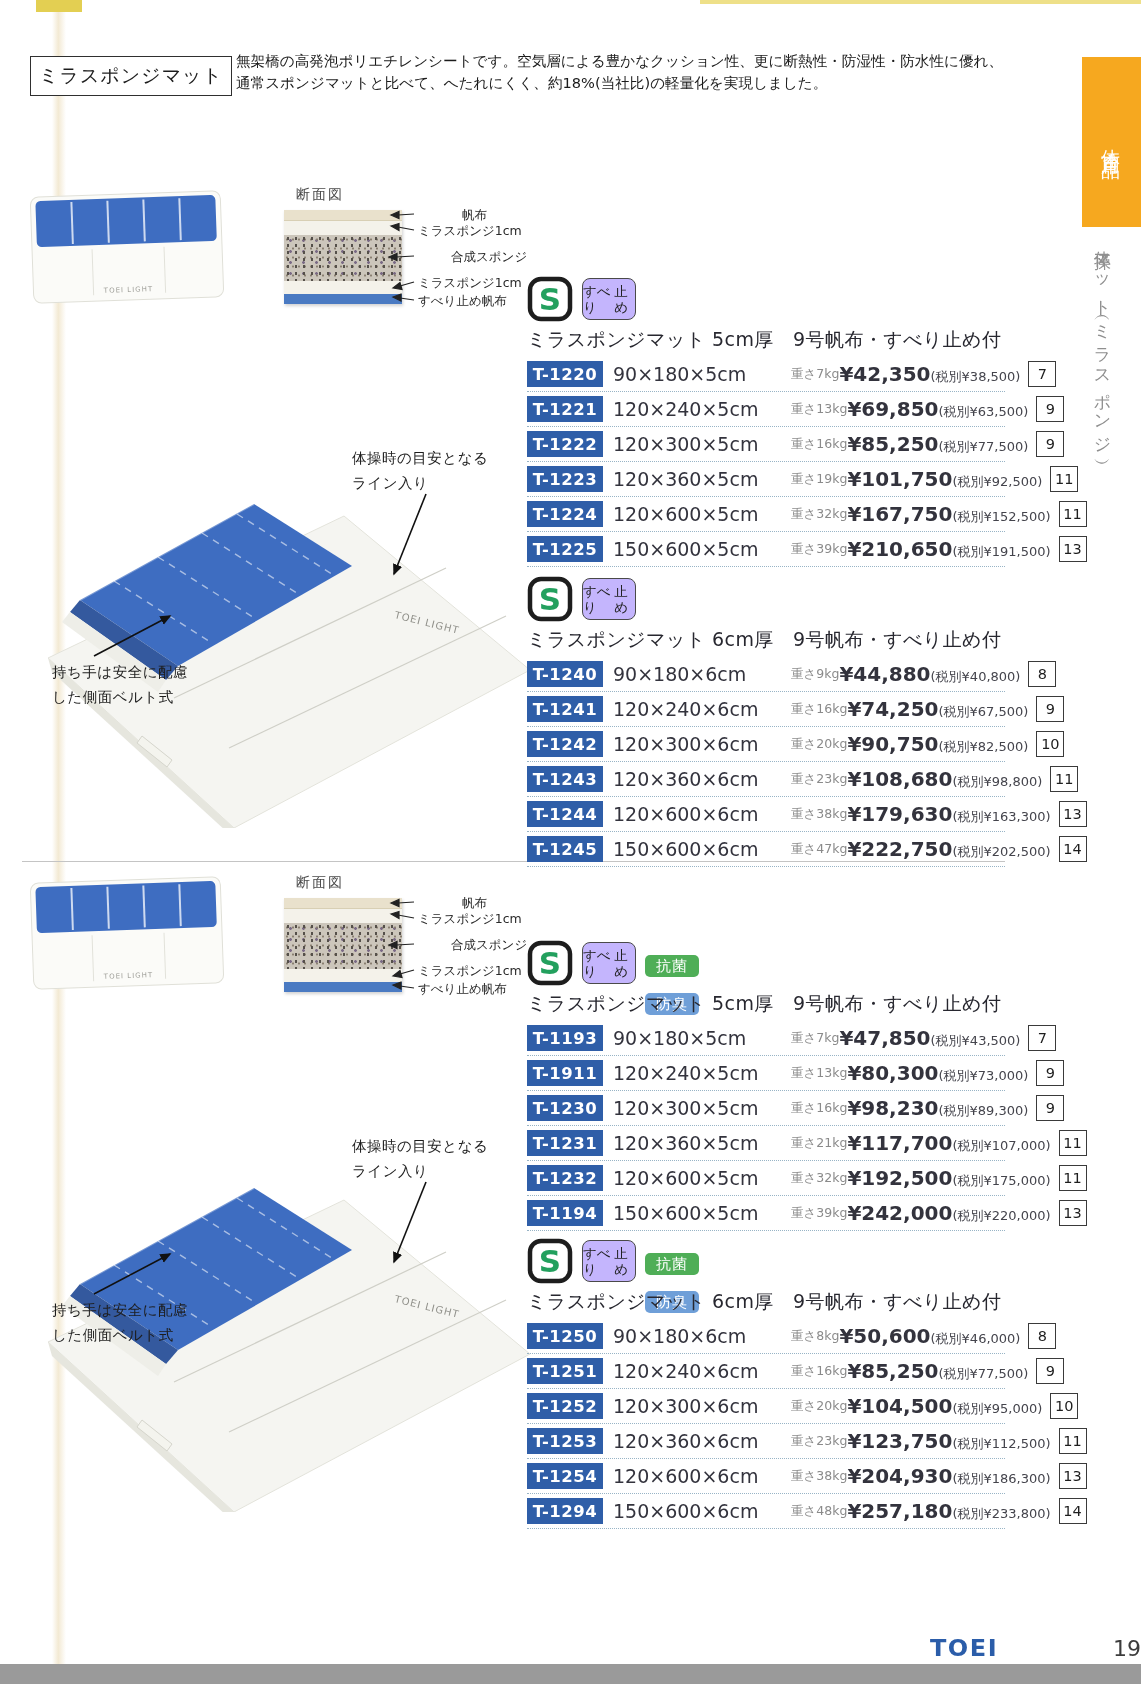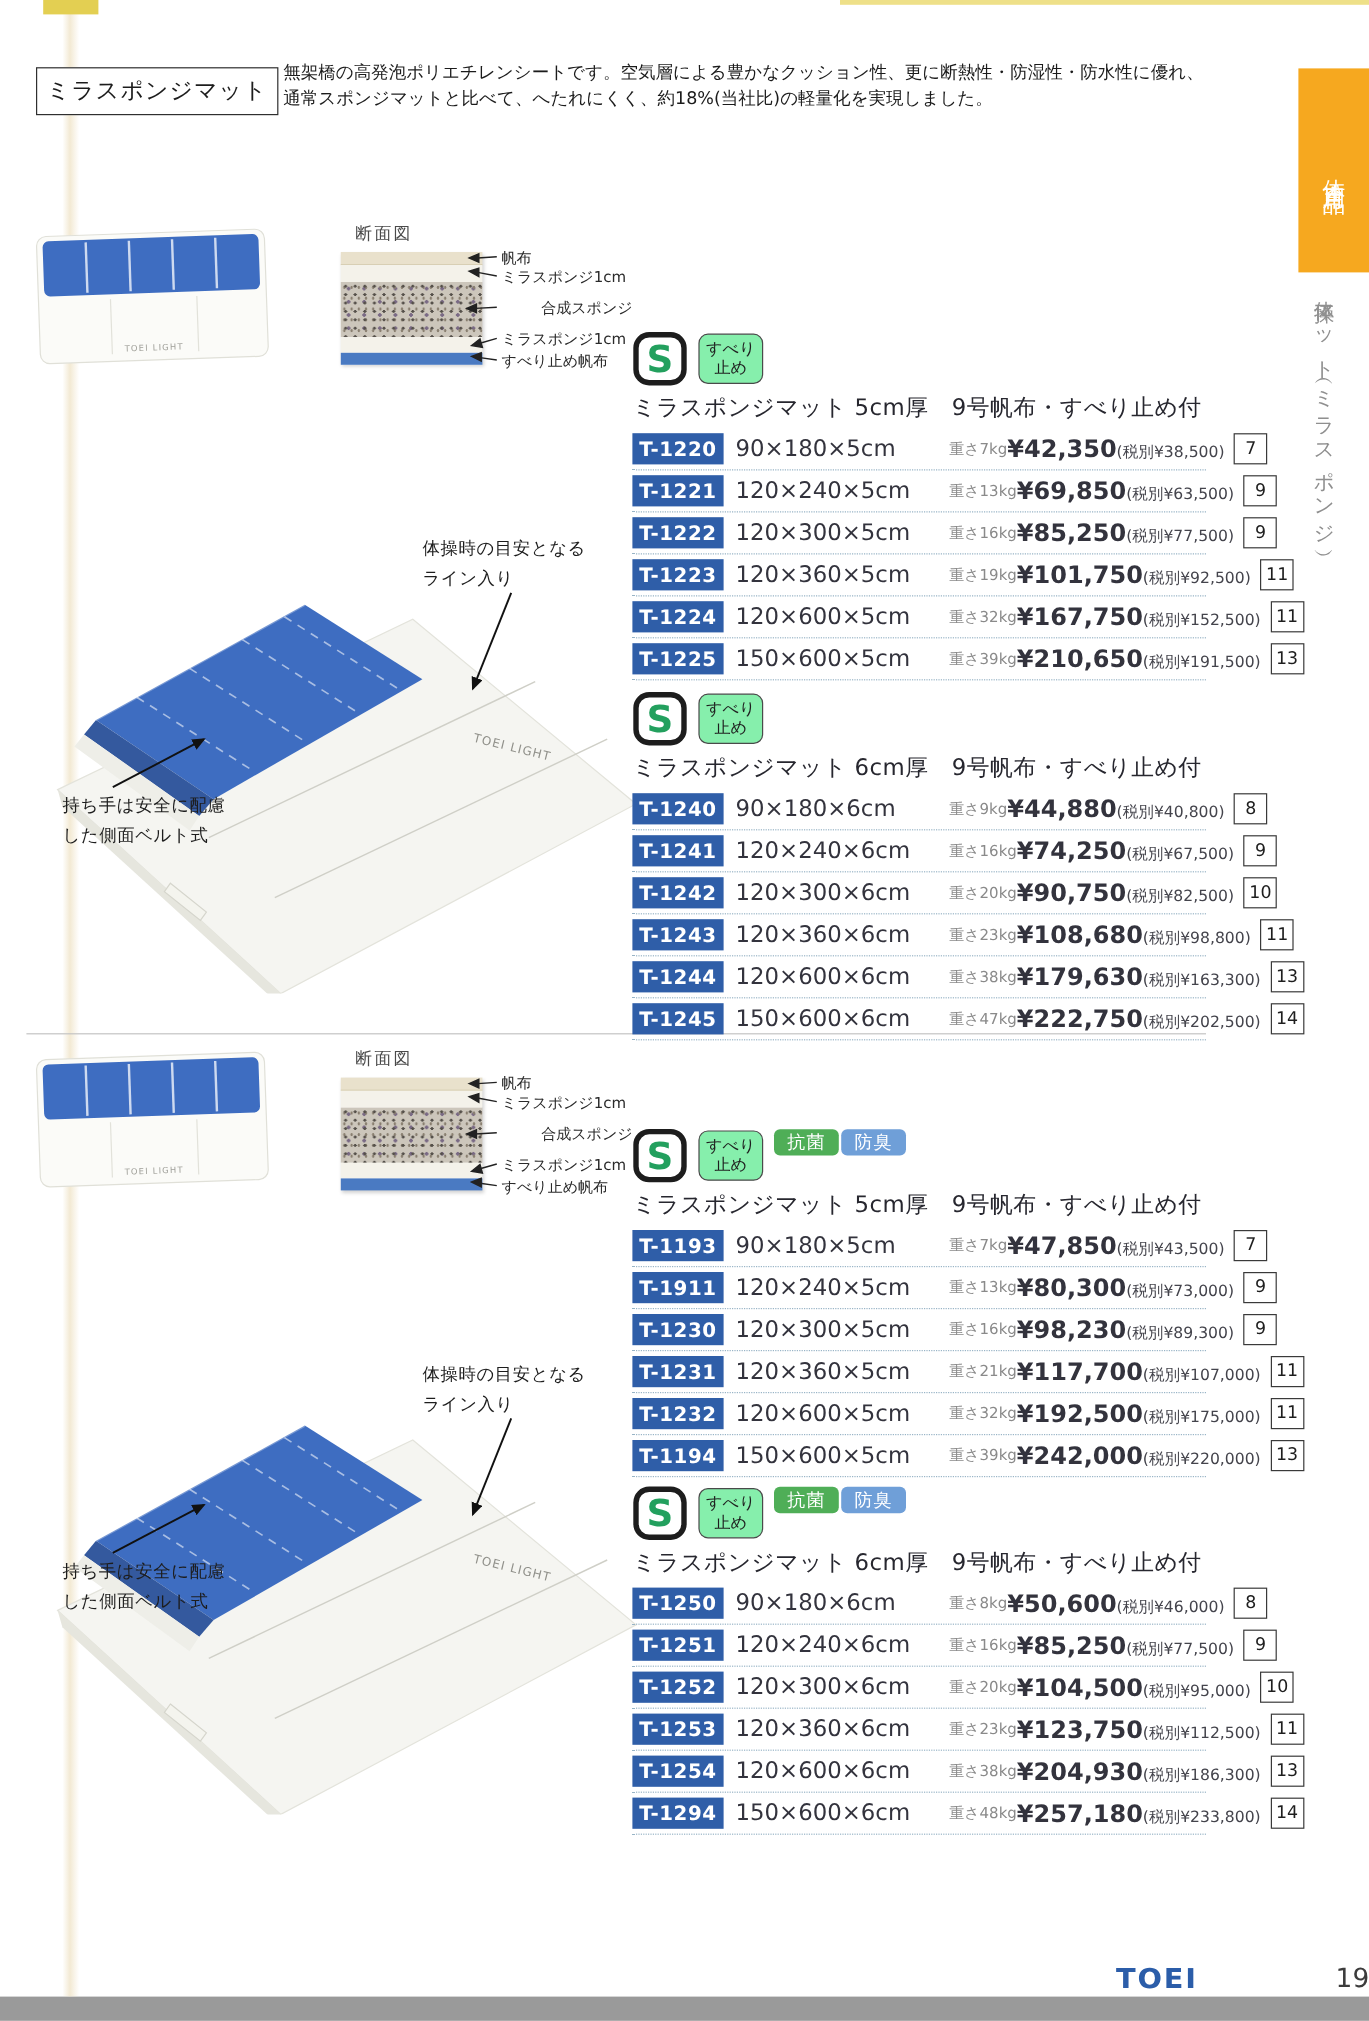--- a/index.html
+++ b/index.html
@@ -38,43 +38,43 @@
   .lay.w1{height:14px;background:#f4f2ea;}
   .lay.sponge{height:46px;background-color:#ccc6bb;
      background-image:radial-gradient(circle,#55504a 1.2px,transparent 1.4px),
                       radial-gradient(circle,#897f70 1px,transparent 1.2px),
                       radial-gradient(circle,#7a6a85 1.3px,transparent 1.5px);
      background-size:8px 7px,6px 9px,13px 11px;}
   .lay.w2{height:13px;background:#f4f2ea;}
   .lay.blue{height:10px;background:#4a7ac2;}
   .xarrows{position:absolute;left:0;top:0;}
   .xlabel{position:absolute;left:162px;font-size:12.5px;color:#2a2a2a;white-space:nowrap;}
-  .xlabel.l0{top:21px;} .xlabel.l1{top:37px;} .xlabel.l2{top:63px;margin-left:33px;} .xlabel.l3{top:89px;} .xlabel.l4{top:107px;}
+  .xlabel.l0{top:21px;margin-left:44px;} .xlabel.l1{top:37px;} .xlabel.l2{top:63px;margin-left:33px;} .xlabel.l3{top:89px;} .xlabel.l4{top:107px;}
 
   
   .mat{position:absolute;width:520px;height:420px;}
   .mat.m1{left:14px;top:408px;} .mat.m2{left:14px;top:1092px;}
 
   
   .anno{position:absolute;font-size:14.5px;color:#1d1d1d;line-height:25px;letter-spacing:.5px;}
   .anno.la1{left:352px;top:446px;} .anno.ha1{left:52px;top:660px;}
   .anno.la2{left:352px;top:1134px;} .anno.ha2{left:52px;top:1298px;}
   .arrow-svg{position:absolute;}
   .arrow-svg.s1{left:386px;top:492px;} .arrow-svg.s2{left:90px;top:612px;}
   .arrow-svg.s3{left:386px;top:1180px;} .arrow-svg.s4{left:90px;top:1250px;}
 
   
   .group{position:absolute;left:527px;width:478px;}
   .group.g0{top:276px;} .group.g1{top:576px;} .group.g2{top:940px;} .group.g3{top:1238px;}
   .badges{display:flex;align-items:flex-start;gap:9px;height:50px;}
   .sg{width:46px;height:46px;}
-  .slip{width:52px;height:40px;border:1.5px solid #4a4a4a;border-radius:8px;background:#86efac;margin-top:2px;
-        display:flex;flex-direction:column;align-items:center;justify-content:center;
+  .slip{width:52px;height:40px;border:1.5px solid #4a4a4a;border-radius:8px;background:#c4b5fd;margin-top:2px;
+        display:flex;flex-direction:row;align-items:center;justify-content:center;
         font-size:13.5px;line-height:16px;color:#1e1e1e;}
-  .ab{display:none;flex-direction:row;gap:2px;margin-top:1px;}
+  .ab{display:none;flex-direction:column;gap:16px;margin-top:15px;}
   .group.with-ab .ab{display:flex;}
   .pill{width:54px;height:22px;border-radius:5px;color:#fff;display:flex;align-items:center;justify-content:center;
         font-size:15px;letter-spacing:1px;}
   .pill.green{background:#4fae57;} .pill.blue{background:#6f9fd8;}
   .gheader{margin-top:1px;font-size:19px;color:#27272f;letter-spacing:.4px;white-space:nowrap;}
   .rows{margin-top:4px;}
   .row{display:flex;align-items:center;height:34px;border-bottom:1px dotted #98b4c6;}
   .code{flex:0 0 76px;height:26px;background:#2f5ea8;color:#fff;display:flex;align-items:center;justify-content:center;
         font-size:16.5px;font-weight:bold;letter-spacing:.5px;}
   .size{margin-left:10px;font-size:19px;color:#33333d;flex:0 0 auto;min-width:178px;}

